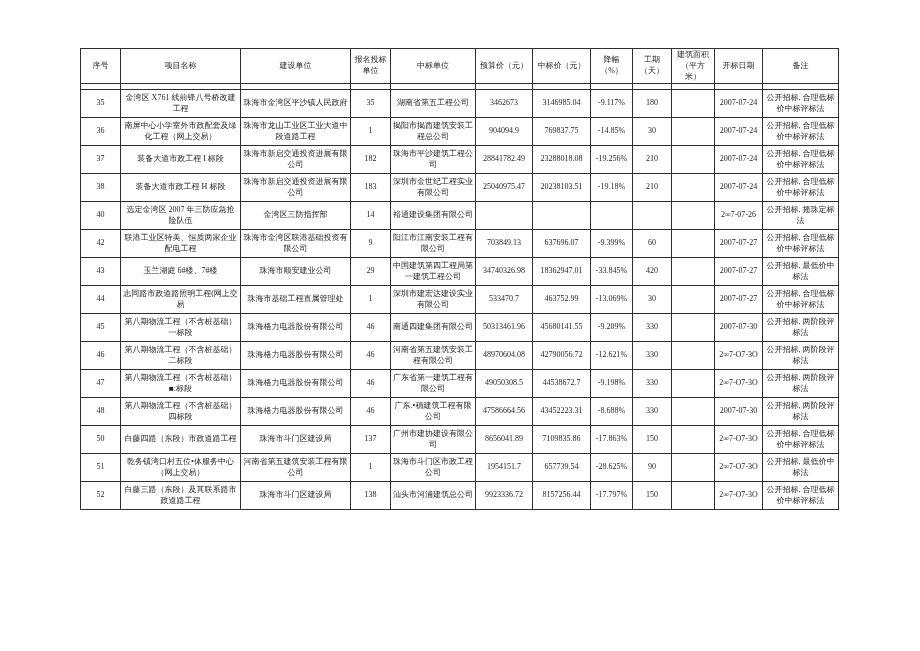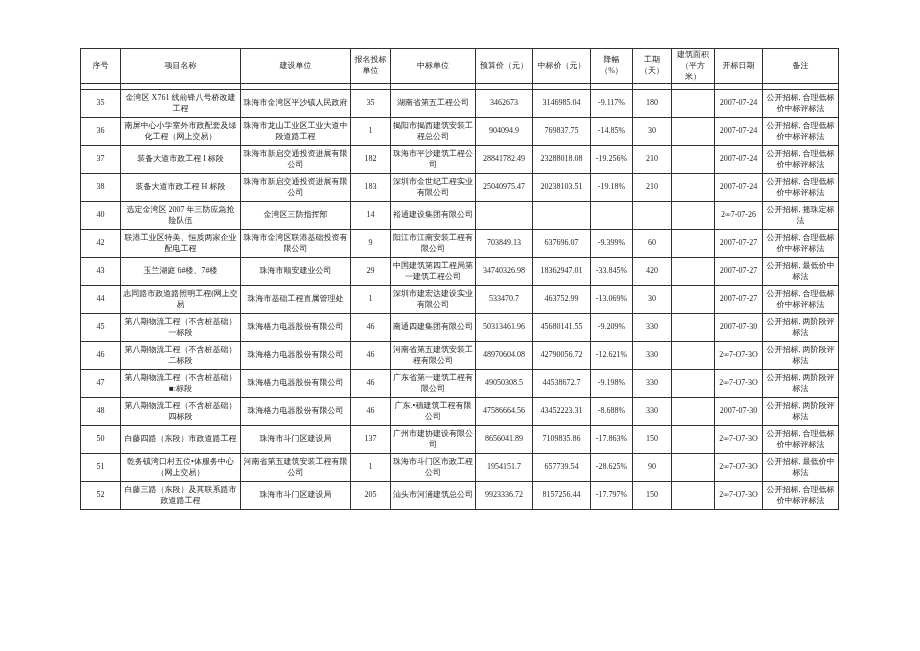--- a/index.html
+++ b/index.html
@@ -298,21 +298,21 @@
           <td class="ci7">-28.625%</td>
           <td class="ci8">90</td>
           <td class="ci9"></td>
           <td class="ci10">2∞7-O7-3O</td>
           <td class="ci11">公开招标, 最低价中标法</td>
         </tr>
         <tr class="data-row">
           <td class="ci0">52</td>
           <td class="ci1">白藤三路（东段）及其联系路市政道路工程</td>
           <td class="ci2">珠海市斗门区建设局</td>
-          <td class="ci3">205</td>
+          <td class="ci3">138</td>
           <td class="ci4">汕头市河浦建筑总公司</td>
           <td class="ci5">9923336.72</td>
           <td class="ci6">8157256.44</td>
           <td class="ci7">-17.797%</td>
           <td class="ci8">150</td>
           <td class="ci9"></td>
           <td class="ci10">2∞7-O7-3O</td>
           <td class="ci11">公开招标, 合理低标价中标评标法</td>
         </tr>
       </tbody>

